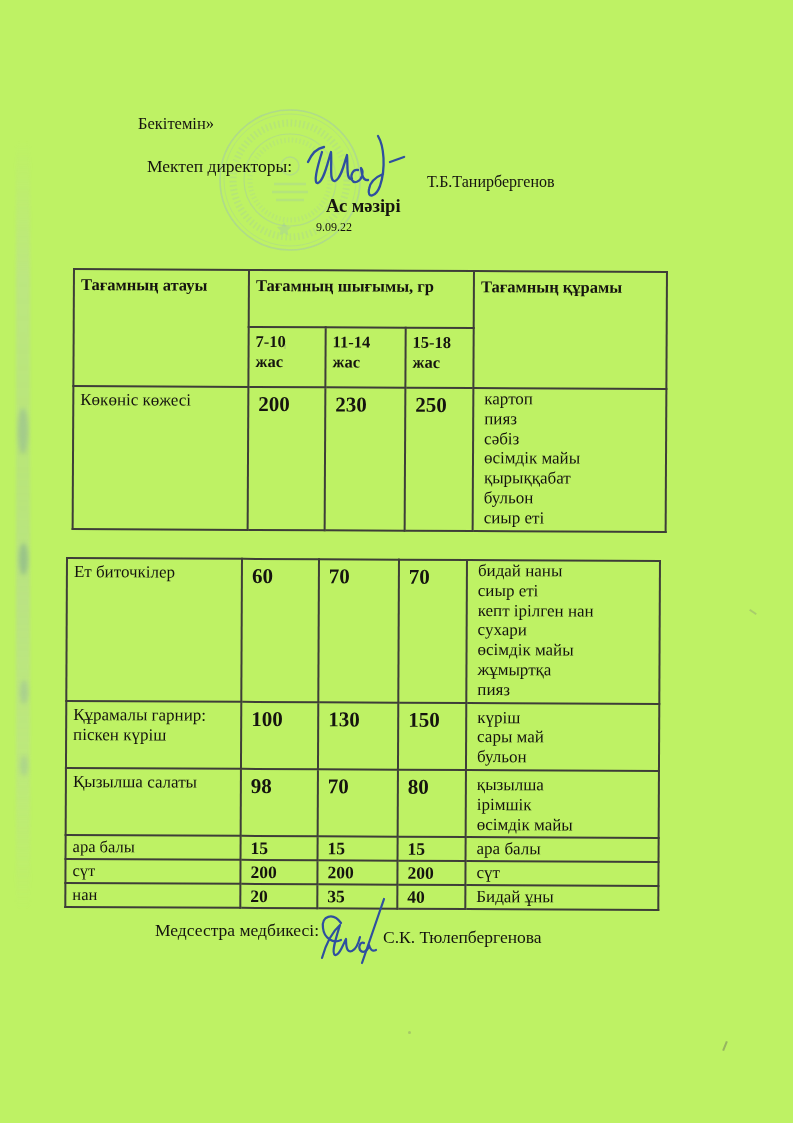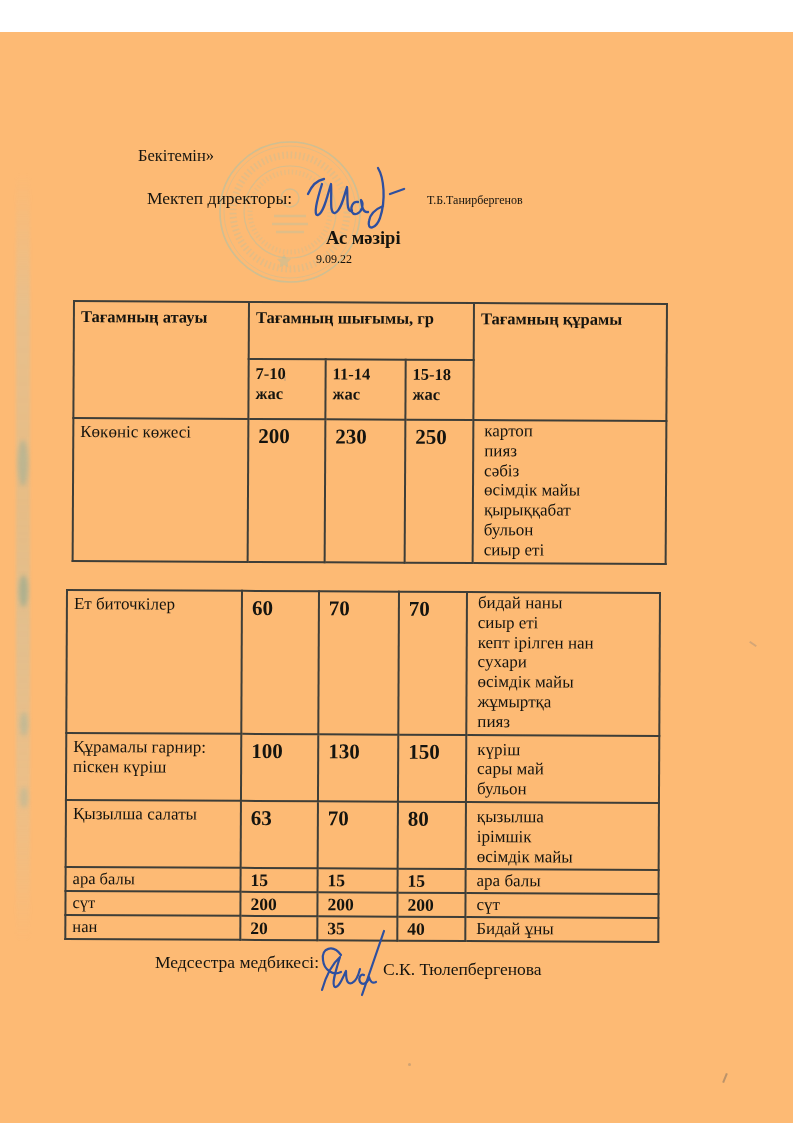--- a/index.html
+++ b/index.html
@@ -2,27 +2,27 @@
 <html><head>
 <meta charset="utf-8">
 <style>
   html,body{margin:0;padding:0;}
   body{
     width:793px;height:1123px;position:relative;overflow:hidden;
     background:#ffffff;
     font-family:"Liberation Serif", serif;
     color:#15140f;
   }
-  .sheet{position:absolute;inset:0;background:#fdba74;margin-top:32px;}
+  .sheet{position:absolute;inset:0;background:#bef264;}
 
   
   .abs{position:absolute;white-space:nowrap;}
   .approval{left:138px;top:114px;font-size:16.5px;}
   .director-label{left:147px;top:156px;font-size:17.5px;}
-  .director-name{left:427px;top:161px;font-size:12px;}
+  .director-name{left:427px;top:173px;font-size:16px;}
   .doc-title{left:326px;top:196px;font-size:18.5px;font-weight:bold;}
   .doc-date{left:316px;top:220px;font-size:12px;font-weight:normal;}
   .nurse-label{left:155px;top:920px;font-size:17.5px;font-family:Liberation Serif, serif;}
   .nurse-name{left:383px;top:927px;font-size:17.5px;}
 
   
   table.menu-table{
     position:absolute;border-collapse:collapse;table-layout:fixed;
     background:transparent;transform-origin:left top;
   }
@@ -187,21 +187,21 @@
 піскен күріш</td>
           <td class="cell-num">100</td>
           <td class="cell-num">130</td>
           <td class="cell-num">150</td>
           <td class="cell-ingr">күріш
 сары май
 бульон</td>
         </tr>
         <tr>
           <td class="cell-name">Қызылша салаты</td>
-          <td class="cell-num">63</td>
+          <td class="cell-num">98</td>
           <td class="cell-num">70</td>
           <td class="cell-num">80</td>
           <td class="cell-ingr">қызылша
 ірімшік
 өсімдік майы</td>
         </tr>
         <tr>
           <td class="cell-name compact">ара балы</td>
           <td class="cell-num compact">15</td>
           <td class="cell-num compact">15</td>

